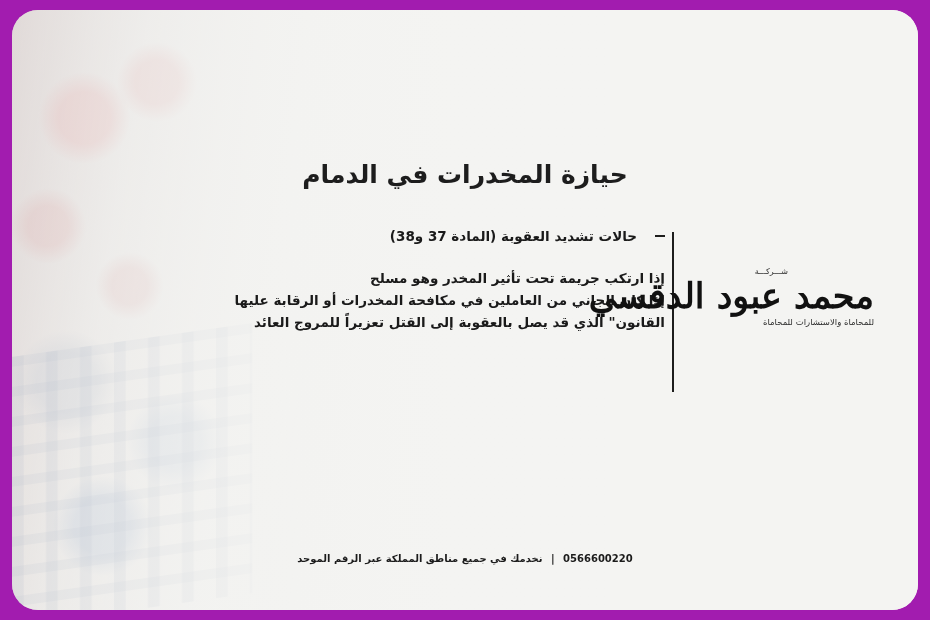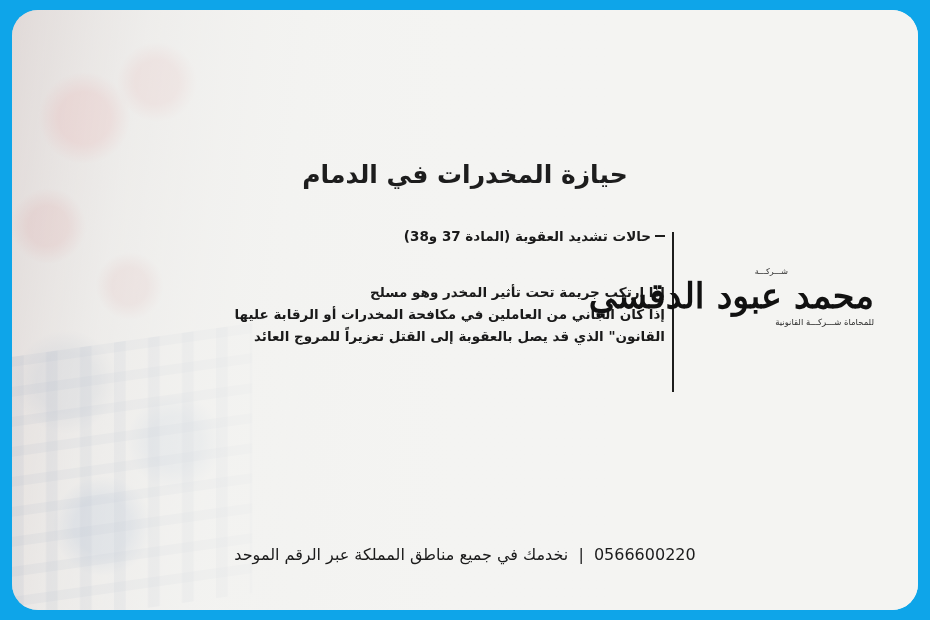--- a/index.html
+++ b/index.html
@@ -11,21 +11,21 @@
     width: 930px;
     height: 620px;
     overflow: hidden;
     font-family: "DejaVu Sans", "Liberation Sans", sans-serif;
   }
 
   .poster {
     position: relative;
     width: 930px;
     height: 620px;
-    background: #0ea5e9;
+    background: #a21caf;
     box-sizing: border-box;
   }
 
   
   .card {
     position: absolute;
     left: 12px;
     top: 10px;
     width: 906px;
     height: 600px;
@@ -134,22 +134,22 @@
     width: 2px;
     height: 160px;
     background: #1d1d1d;
   }
 
   .subhead-row {
     display: flex;
     flex-direction: row;
     align-items: center;
     justify-content: flex-start;
-    gap: 4px;
-    margin-bottom: 38px;
+    gap: 18px;
+    margin-bottom: 24px;
   }
   .dash {
     display: inline-block;
     width: 10px;
     height: 2px;
     background: #1d1d1d;
     flex: 0 0 auto;
   }
   .subhead {
     font-size: 13.5px;
@@ -165,22 +165,22 @@
   }
   .para div { margin: 0; }
 
   
   .footer {
     position: absolute;
     left: 0;
     right: 0;
     bottom: 46px;
     text-align: center;
-    font-size: 16px;
-    font-weight: normal;
+    font-size: 10px;
+    font-weight: bold;
     color: #1b1b1b;
     direction: rtl;
   }
   .footer .phone {
     font-family: "DejaVu Sans", "Liberation Sans", sans-serif;
     direction: ltr;
     display: inline-block;
   }
   .footer .sep {
     display: inline-block;
@@ -210,21 +210,21 @@
         <div class="para">
           <div>إذا ارتكب جريمة تحت تأثير المخدر وهو مسلح</div>
           <div>إذا كان الجاني من العاملين في مكافحة المخدرات أو الرقابة عليها</div>
           <div>القانون" الذي قد يصل بالعقوبة إلى القتل تعزيراً للمروج العائد</div>
         </div>
       </div>
 
       <div class="logo">
         <div class="logo-top">شـــركـــة</div>
         <div class="logo-name">محمد عبود الدقسي</div>
-        <div class="logo-sub">للمحاماة شـــركـــة القانونية</div>
+        <div class="logo-sub">للمحاماة والاستشارات للمحاماة</div>
       </div>
 
       <div class="footer">
         <span class="phone">0566600220</span>
         <span class="sep">|</span>
         <span>نخدمك في جميع مناطق المملكة عبر الرقم الموحد</span>
       </div>
 
     </div>
   </div>

